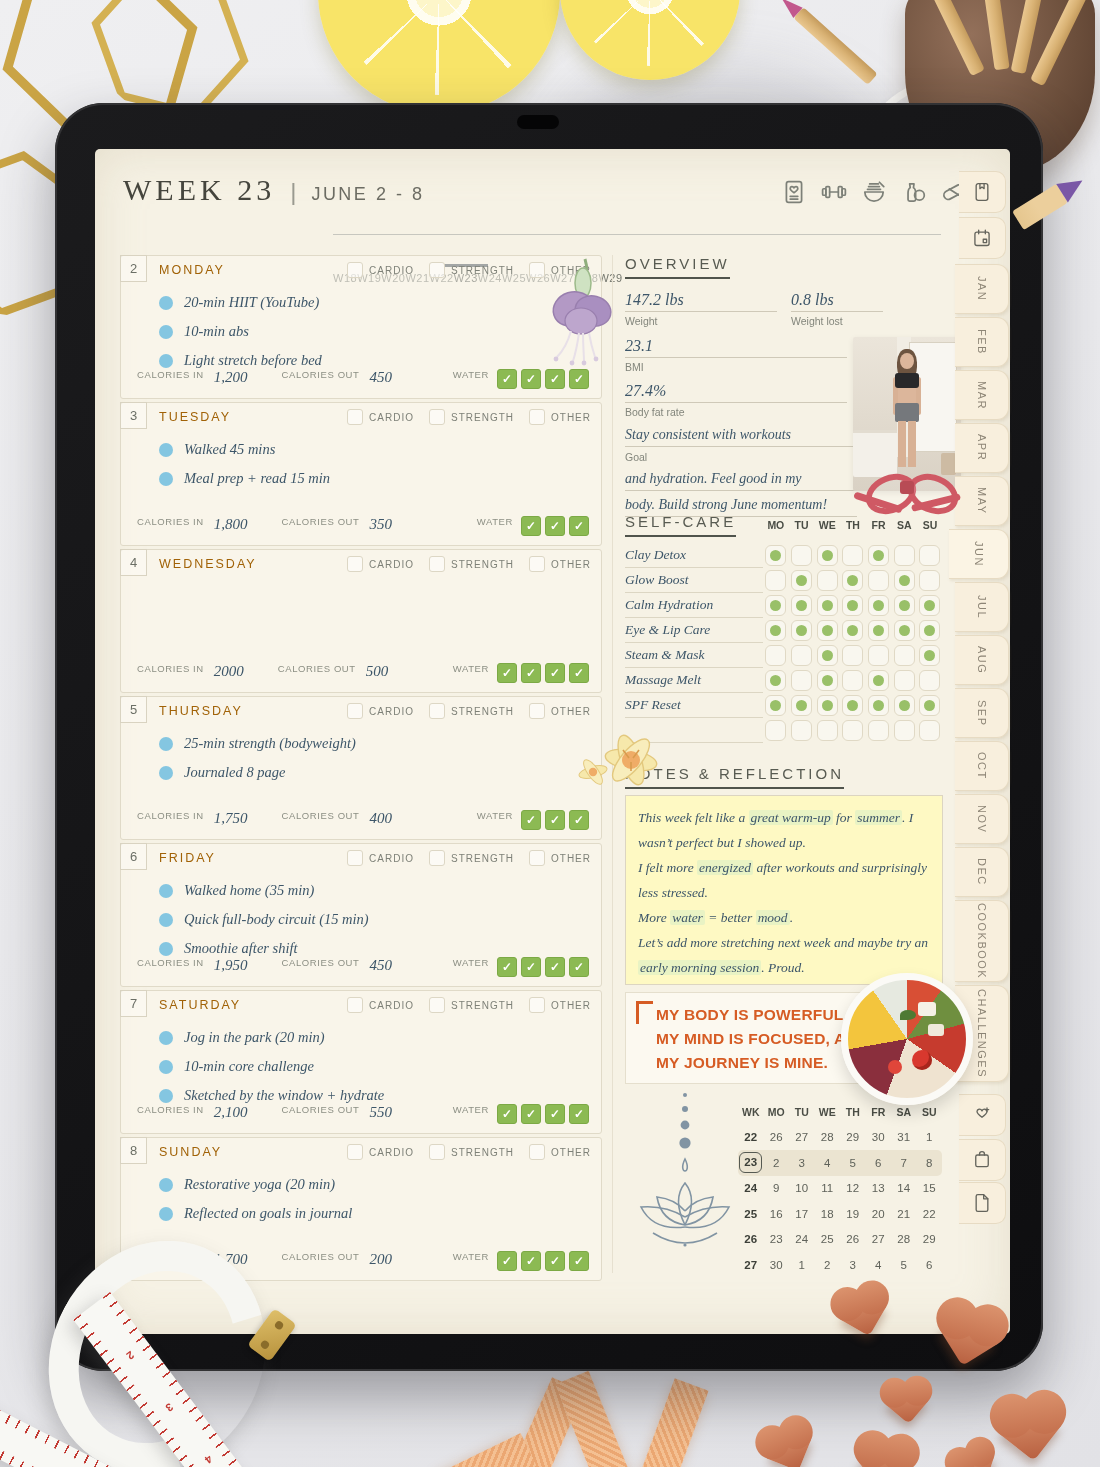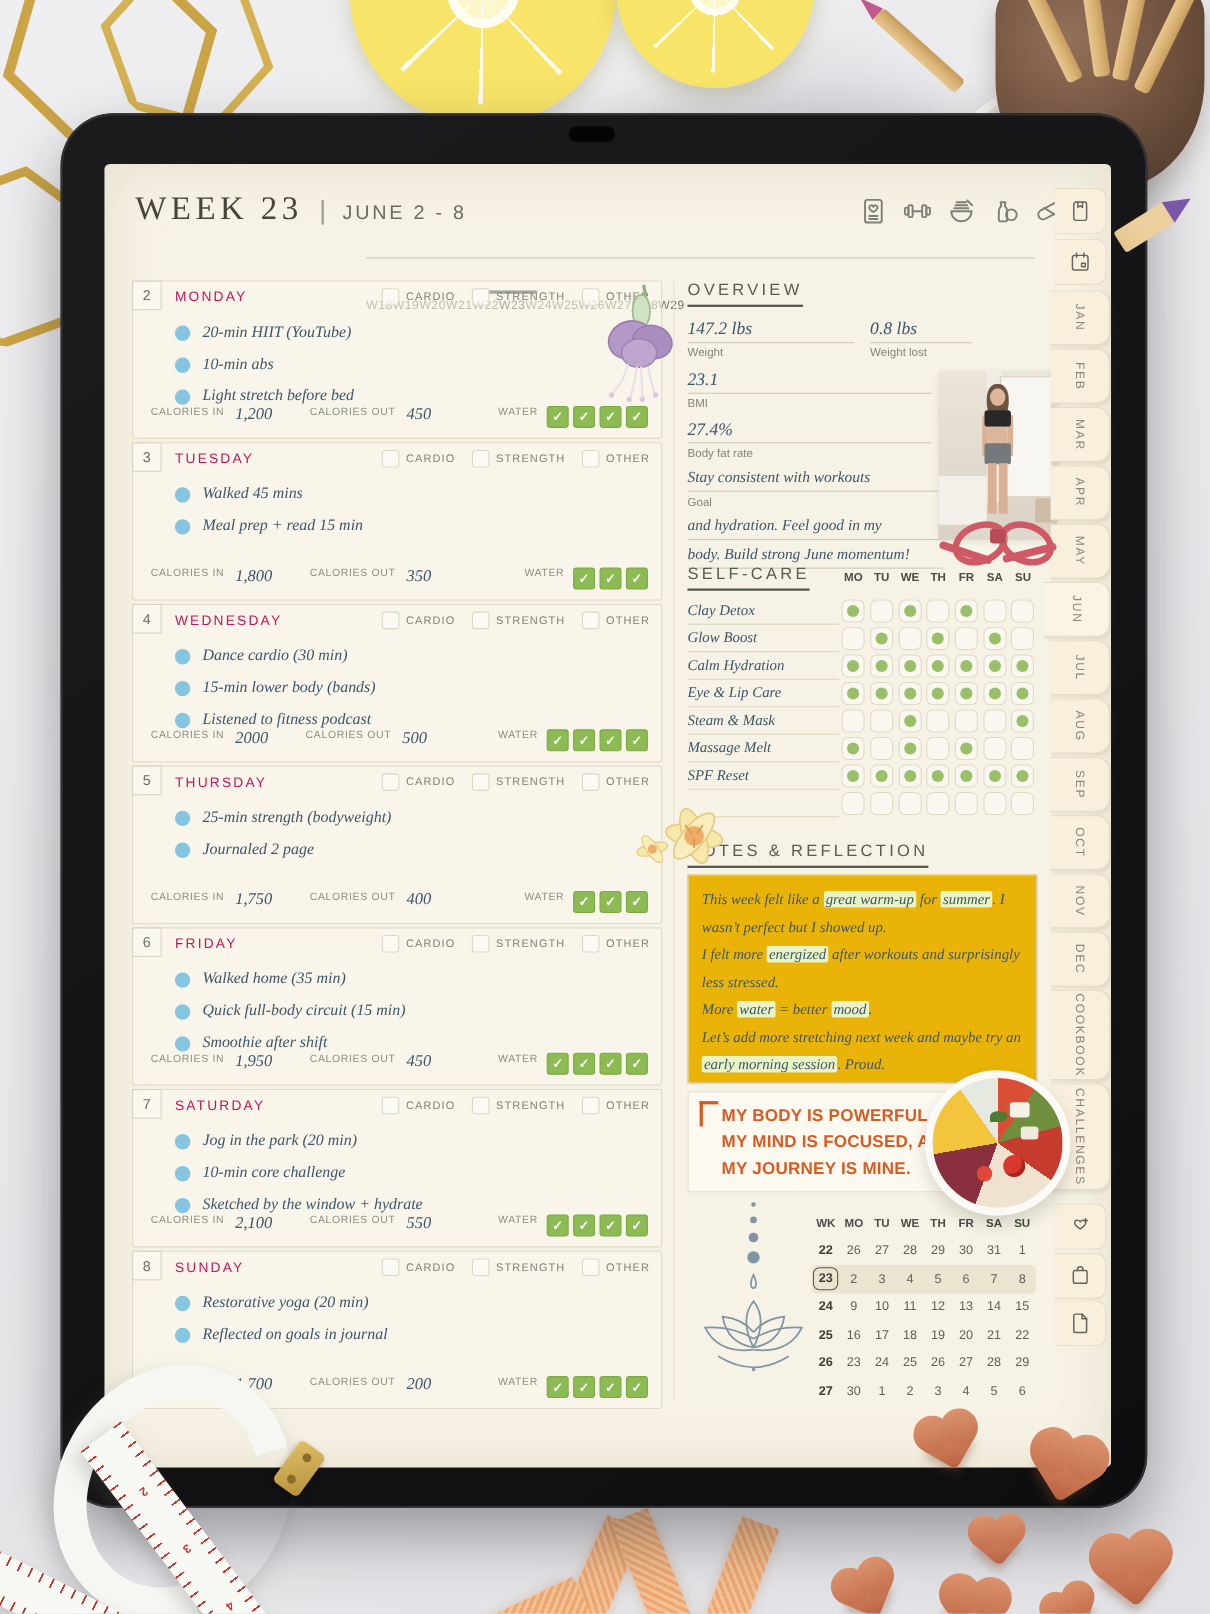--- a/index.html
+++ b/index.html
@@ -75,21 +75,21 @@
   .wtab{position:relative;font-size:11px;color:#75786f;letter-spacing:.5px;padding-top:4px;cursor:pointer;}
   .wtab.active{color:#4a4e48;}
   .wtab.active::before{content:"";position:absolute;left:-10px;right:-10px;top:-4.5px;height:3px;background:#39434c;}
   .vdiv{position:absolute;left:517px;top:106px;width:1px;height:1018px;background:#e6e0cf;}
   
   .days{position:absolute;left:25px;top:106px;width:482px;}
   .day{position:relative;height:142px;margin-bottom:3px;border:1px solid #e0dac8;border-radius:3px;
     background:rgba(251,248,239,.55);}
   .dnum{position:absolute;left:-1px;top:-1px;width:25px;height:25px;border:1px solid #d9d3c1;
     font-size:13px;color:#6b6f66;display:flex;align-items:center;justify-content:center;background:rgba(255,255,255,.3);}
-  .dname{position:absolute;left:38px;top:7px;font-size:12.5px;letter-spacing:2px;color:#be185d;}
+  .dname{position:absolute;left:38px;top:7px;font-size:12.5px;letter-spacing:2px;color:#a16207;}
   .flags{position:absolute;right:10px;top:6px;display:flex;gap:15px;}
   .flag{display:flex;align-items:center;gap:6px;font-size:10px;letter-spacing:1px;color:#7e8178;cursor:pointer;}
   .cb{width:14px;height:14px;border:1px solid #ddd7c5;border-radius:3px;background:rgba(255,255,255,.5);display:inline-block;}
   .tasks{position:absolute;left:38px;top:32px;margin:0;padding:0;list-style:none;}
   .tasks li{display:flex;align-items:center;gap:11px;height:29px;cursor:pointer;}
   .dot{width:14px;height:14px;border-radius:50%;background:#84c6e1;flex:0 0 14px;}
   .hand{font-family:Liberation Serif, serif;font-style:italic;color:#3d5669;}
   .tasks .hand{font-size:14.5px;}
   .dfoot{position:absolute;left:16px;right:12px;bottom:9px;display:flex;align-items:flex-start;}
   .flab{font-size:9.5px;letter-spacing:.6px;color:#8c8f84;}
@@ -134,21 +134,21 @@
   .scLabelCol{width:138px;}
   .scDayHead{width:25.7px;text-align:center;font-size:10.5px;font-weight:bold;color:#4a4d45;padding-bottom:6px;}
   .scRow{display:flex;align-items:center;height:25px;}
   .scRow .lbl{width:138px;font-size:13.5px;border-bottom:1px solid #dcd6c3;line-height:23px;height:24px;overflow:hidden;}
   .scCellWrap{width:25.7px;display:flex;justify-content:center;}
   .scCell{width:19px;height:19px;border:1.4px solid #e0d9c5;border-radius:6px;background:rgba(255,255,255,.4);
     display:flex;align-items:center;justify-content:center;cursor:pointer;}
   .scCell .d{width:11px;height:11px;border-radius:50%;background:#99c068;}
   
   .notesbox{position:absolute;left:530px;top:646px;width:318px;height:190px;border:1px solid #dcd5c1;
-    background:#eab308;box-sizing:border-box;padding:9px 12px;overflow:hidden;}
+    background:#fef9c3;box-sizing:border-box;padding:9px 12px;overflow:hidden;}
   .notesbox p{margin:0;font-size:13.5px;line-height:25px;}
   .hl{background:#e9f3c4;border-radius:2px;padding:0 2px;}
   
   .quote{position:absolute;left:530px;top:843px;width:318px;height:92px;background:#fcf9f0;border:1px solid #e5dfcd;box-sizing:border-box;}
   .qtext{position:absolute;left:30px;top:10px;font-size:15.5px;font-weight:bold;color:#d65c24;line-height:24px;letter-spacing:.2px;}
   .qbl{position:absolute;left:10px;top:8px;width:14px;height:20px;border-left:3px solid #d65c24;border-top:3px solid #d65c24;}
   .qbr{position:absolute;left:228px;top:62px;width:14px;height:20px;border-right:3px solid #d65c24;border-bottom:3px solid #d65c24;}
   .bowl{position:absolute;left:746px;top:824px;width:118px;height:118px;border-radius:50%;z-index:4;
     border:7px solid #fbfaf6;box-shadow:0 8px 16px rgba(0,0,0,.14);
     background:conic-gradient(from 200deg,#8a2f3d 0 60deg,#f3c53d 60deg 125deg,#e6e9e0 125deg 160deg,
@@ -324,34 +324,20 @@
             </div>
           </section>
           <section class="day">
             <div class="dnum">4</div>
             <div class="dname">WEDNESDAY</div>
             <div class="flags">
               <span class="flag"><i class="cb"></i>CARDIO</span>
               <span class="flag"><i class="cb"></i>STRENGTH</span>
               <span class="flag"><i class="cb"></i>OTHER</span>
             </div>
-            <ul class="tasks">
-              <li>
-                <i class="dot"></i>
-                <span class="hand">Dance cardio (30 min)</span>
-              </li>
-              <li>
-                <i class="dot"></i>
-                <span class="hand">15-min lower body (bands)</span>
-              </li>
-              <li>
-                <i class="dot"></i>
-                <span class="hand">Listened to fitness podcast</span>
-              </li>
-            </ul>
             <div class="dfoot">
               <span class="flab">CALORIES IN</span>
               <span class="hval hand">2000</span>
               <span class="flab l2">CALORIES OUT</span>
               <span class="hval hand">500</span>
               <span class="flab l3">WATER</span>
               <span class="wchecks">
                 <i class="wc">✓</i>
                 <i class="wc">✓</i>
                 <i class="wc">✓</i>
@@ -367,21 +353,21 @@
               <span class="flag"><i class="cb"></i>STRENGTH</span>
               <span class="flag"><i class="cb"></i>OTHER</span>
             </div>
             <ul class="tasks">
               <li>
                 <i class="dot"></i>
                 <span class="hand">25-min strength (bodyweight)</span>
               </li>
               <li>
                 <i class="dot"></i>
-                <span class="hand">Journaled 2 page</span>
+                <span class="hand">Journaled 8 page</span>
               </li>
             </ul>
             <div class="dfoot">
               <span class="flab">CALORIES IN</span>
               <span class="hval hand">1,750</span>
               <span class="flab l2">CALORIES OUT</span>
               <span class="hval hand">400</span>
               <span class="flab l3">WATER</span>
               <span class="wchecks">
                 <i class="wc">✓</i>

